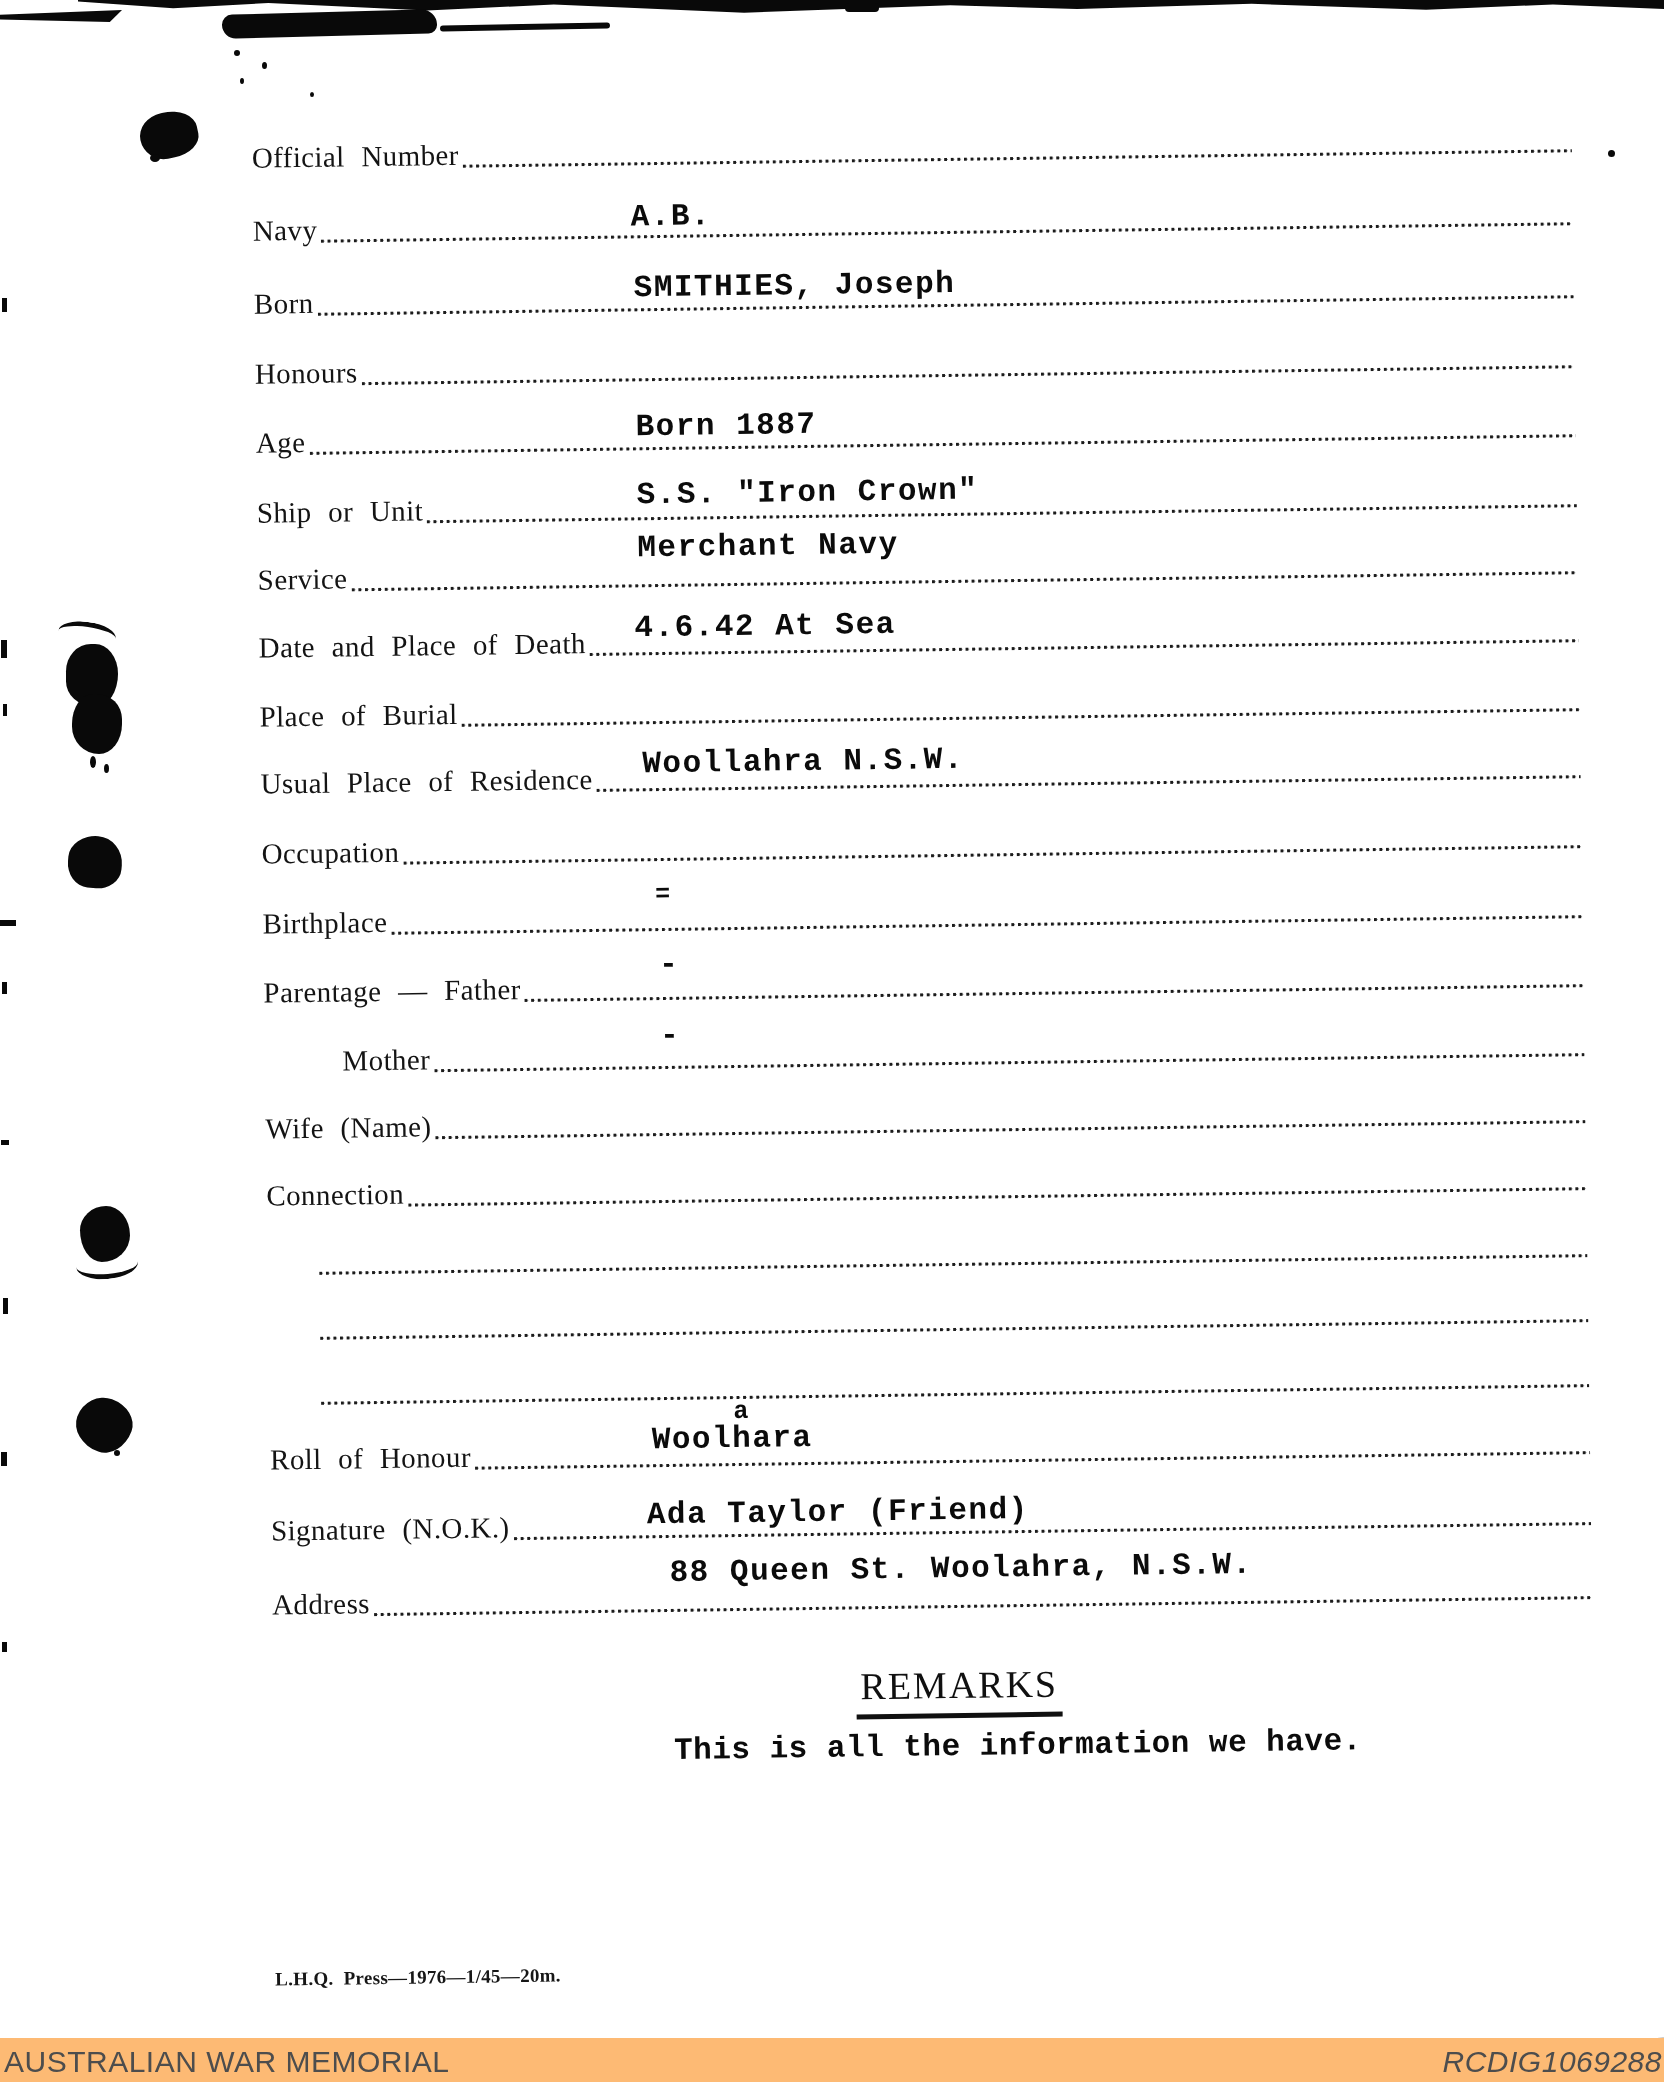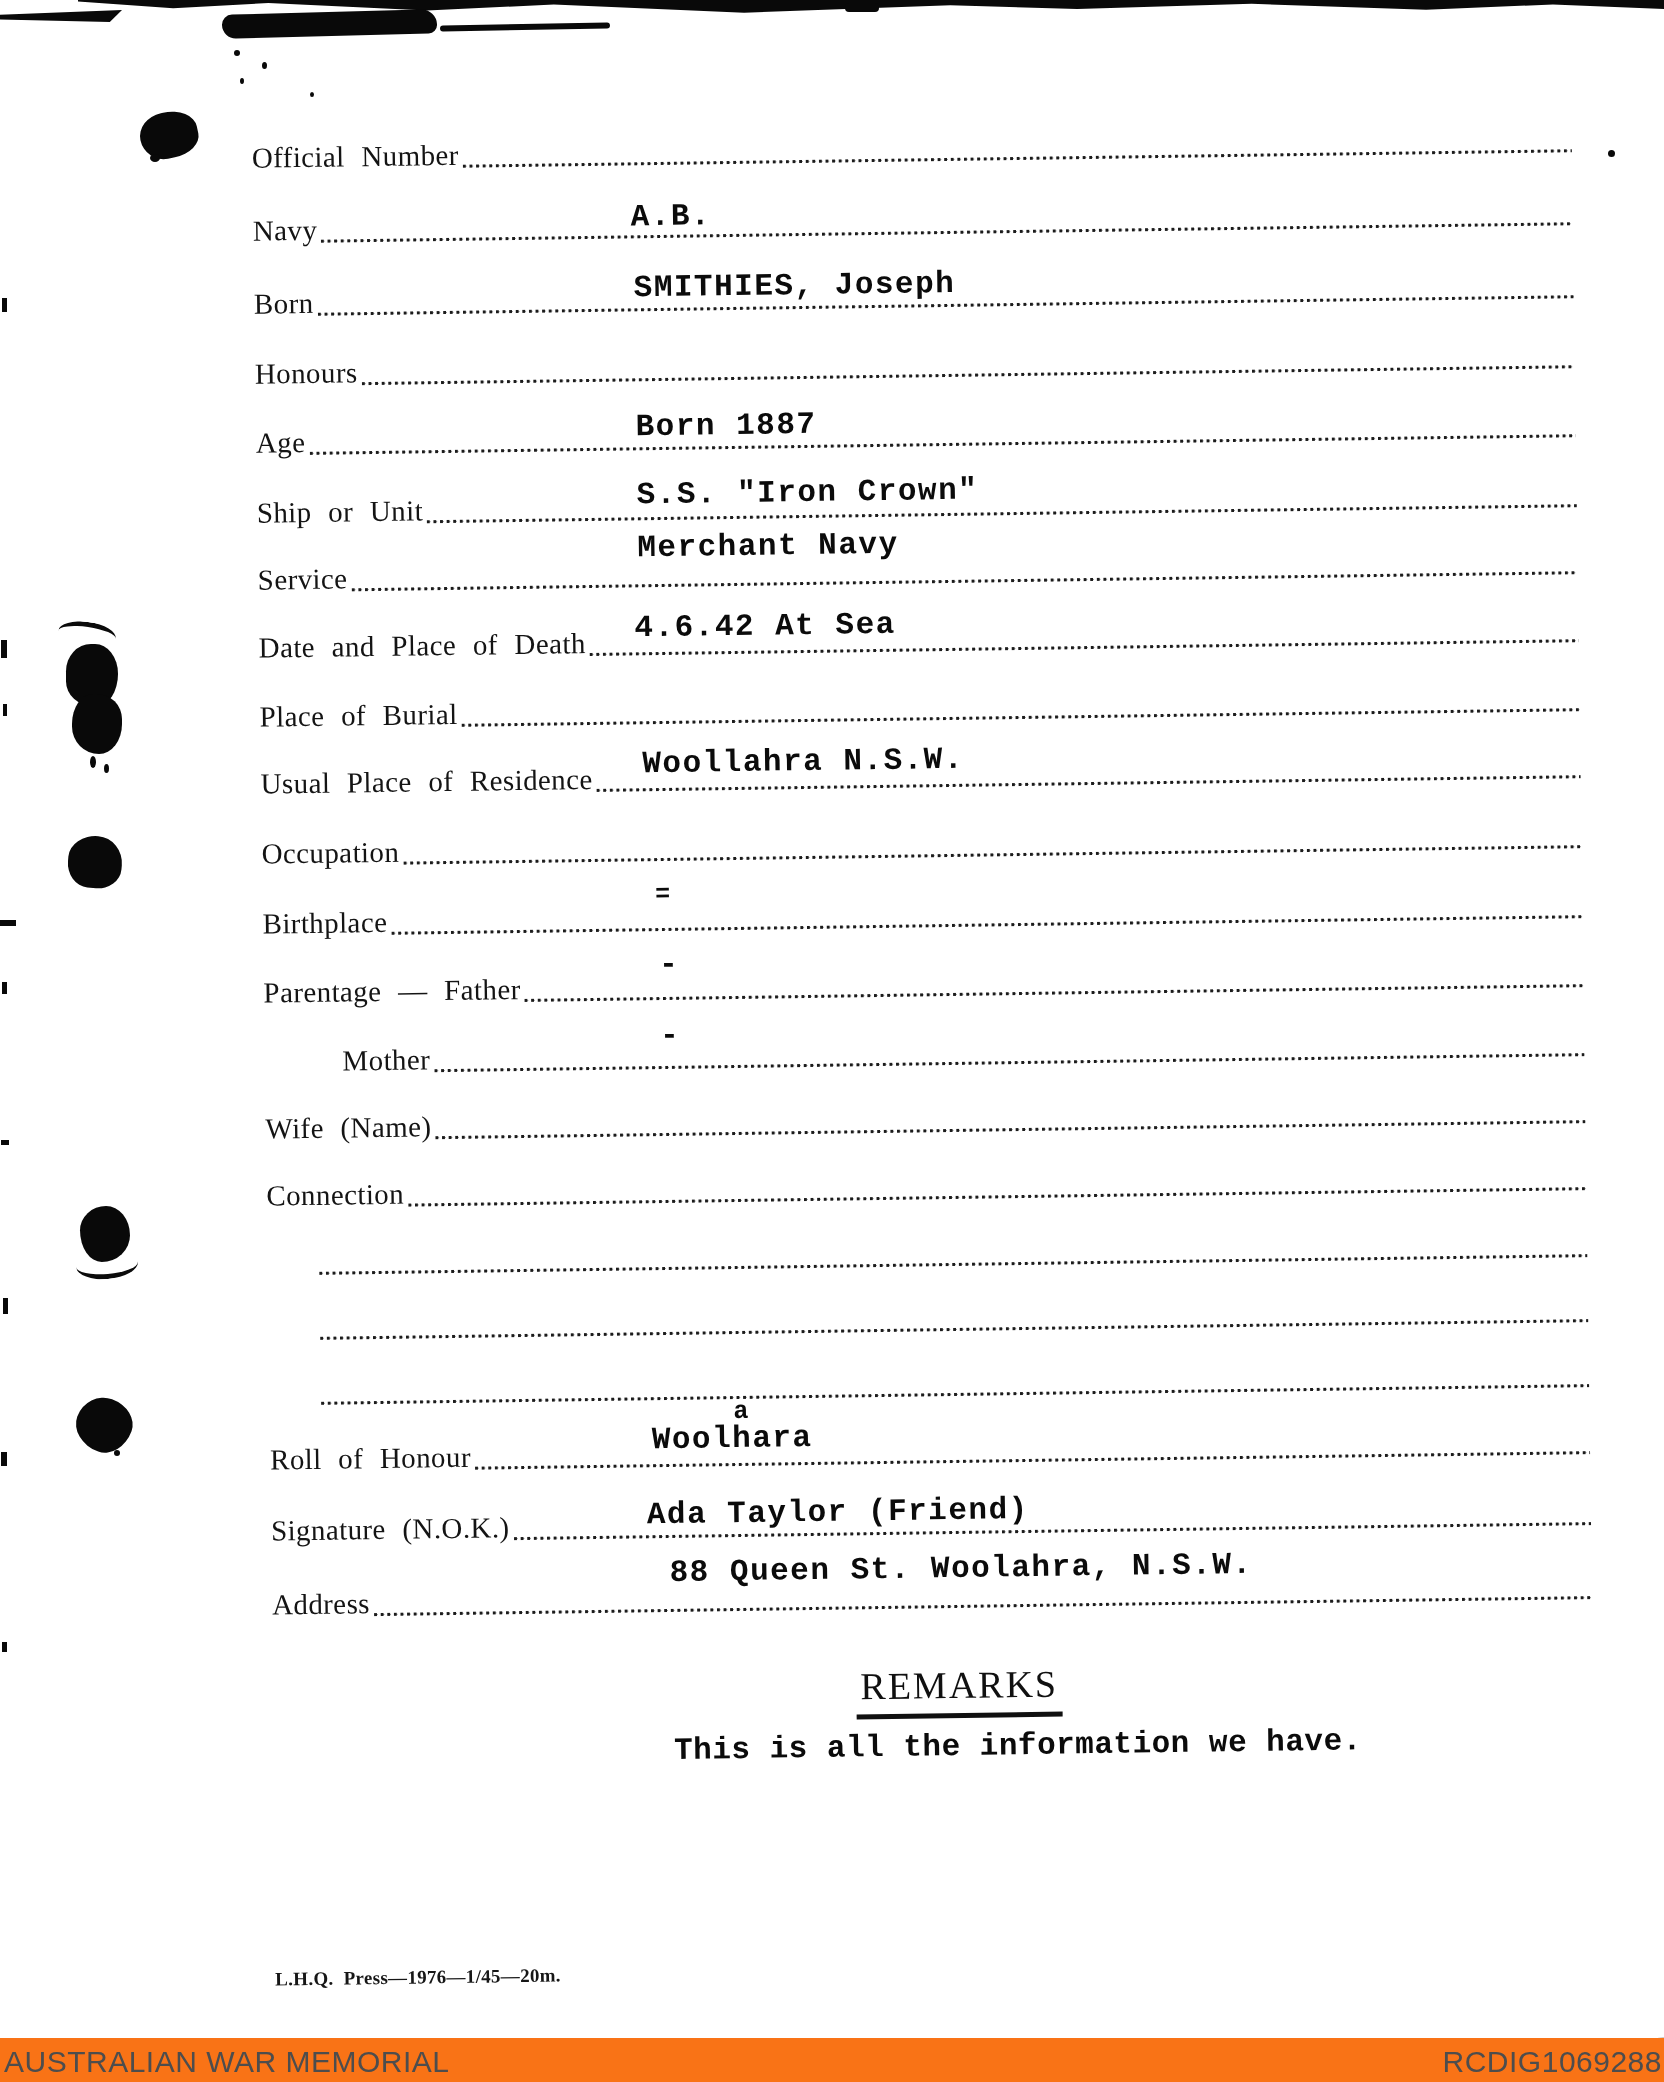--- a/index.html
+++ b/index.html
@@ -21,24 +21,24 @@
   .remarks-h span{display:inline-block;font-size:38px;letter-spacing:2px;color:#101010;
        border-bottom:5px solid #101010;padding:0 4px 6px;}
   .remarks-t{position:absolute;top:1738px;left:652px;font-family:"Liberation Mono",monospace;
        font-weight:700;font-size:31px;letter-spacing:0.5px;color:#0b0b0b;white-space:nowrap;}
   .imprint{position:absolute;top:1968px;left:250px;font-size:19px;font-weight:700;
        color:#161616;word-spacing:5px;letter-spacing:0.3px;}
   
   .blot,.tb,.sp{position:absolute;background:#090909;}
   .arc{position:absolute;border:0 solid #0b0b0b;background:transparent;}
   
-  .footer{position:absolute;left:0;right:0;bottom:0;height:44px;background:#f97316;
+  .footer{position:absolute;left:0;right:0;bottom:0;height:44px;background:#fdba74;
       font-family:"Liberation Sans",sans-serif;font-size:30px;color:#4d4d4d;margin-top:12px;}
   .footer .fl{position:absolute;left:4px;bottom:3px;letter-spacing:0.5px;}
-  .footer .fr{position:absolute;right:2px;bottom:3px;letter-spacing:0.5px;}
+  .footer .fr{position:absolute;right:2px;bottom:3px;letter-spacing:0.5px;font-style:italic;}
   .scanline{position:absolute;top:2040px;left:1538px;width:126px;height:4px;background:#1c1c1c;transform:rotate(-2deg);}
 </style>
 </head>
 <body>
 
 <div class="page">
 
   <div class="form-layer">
 
     <div class="row" style="top:124px">

